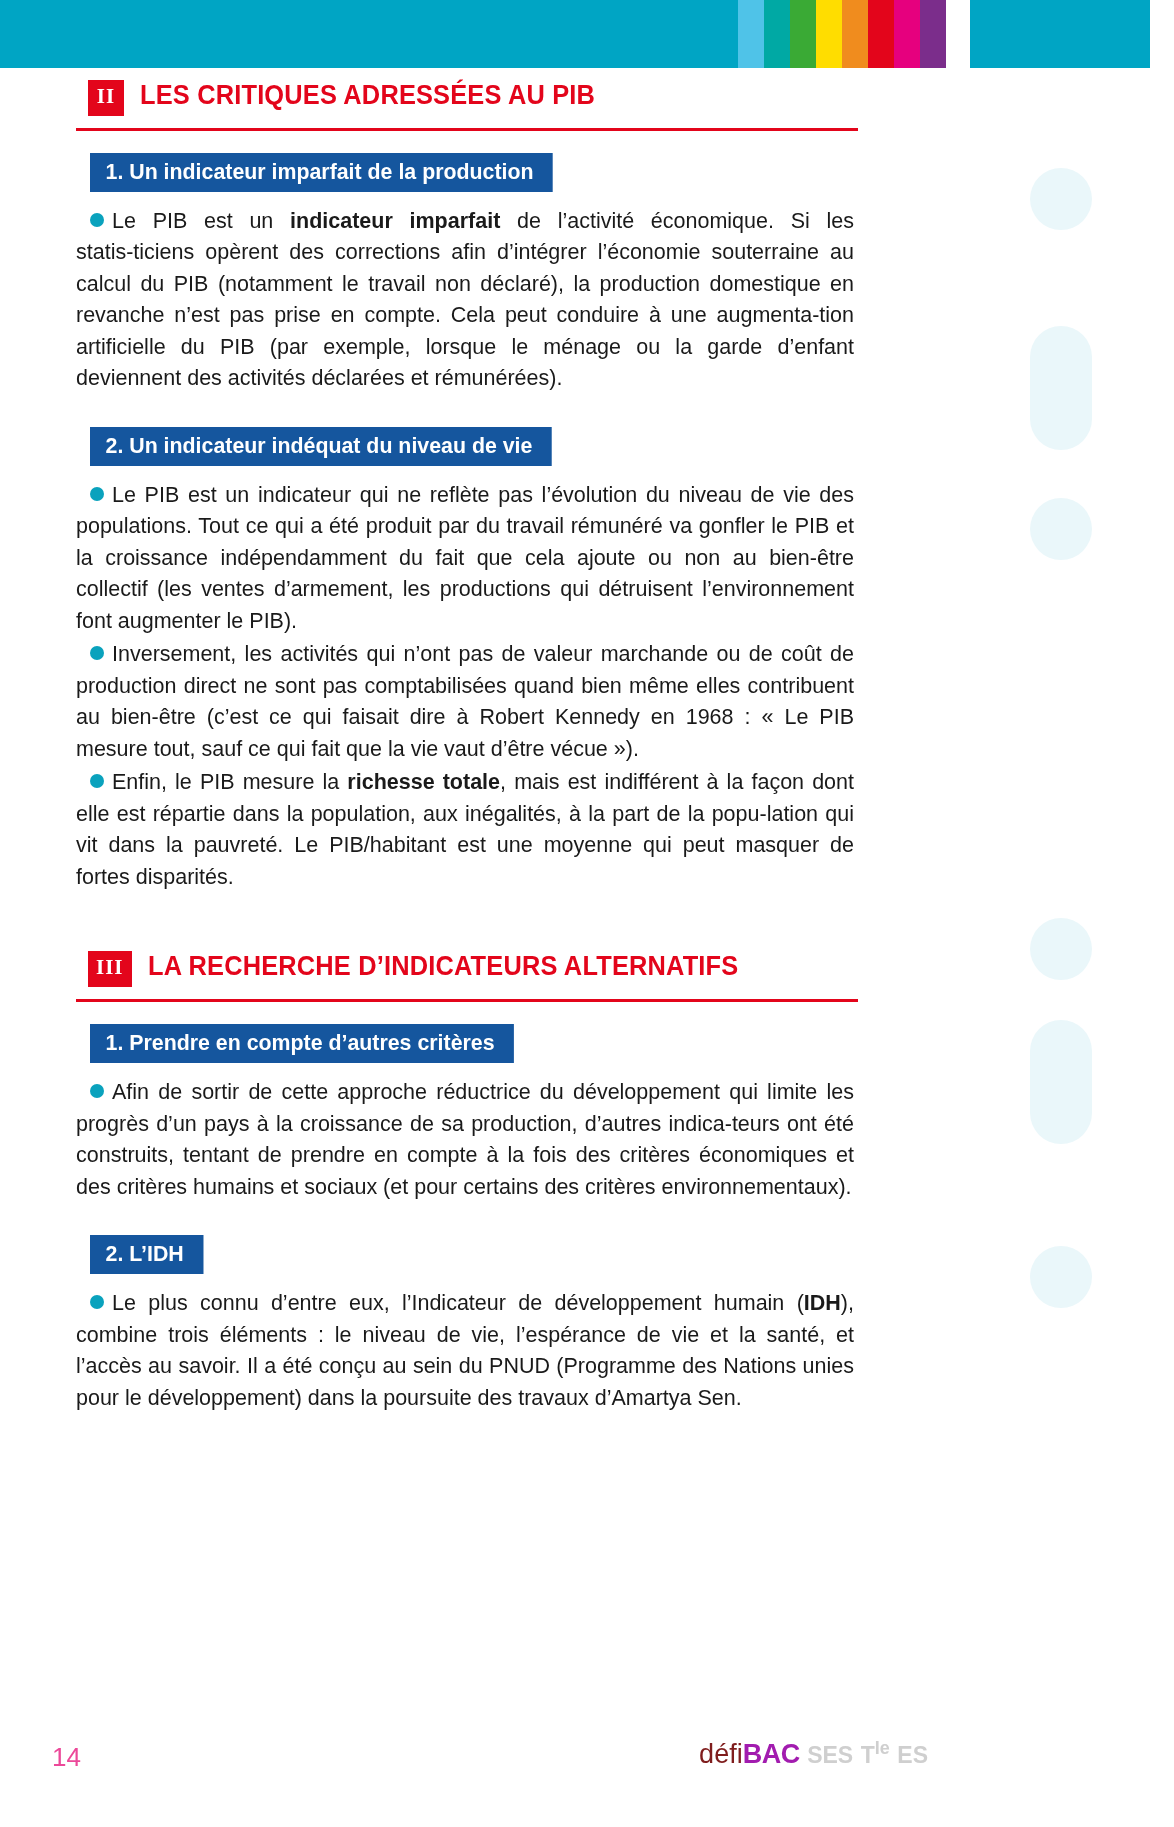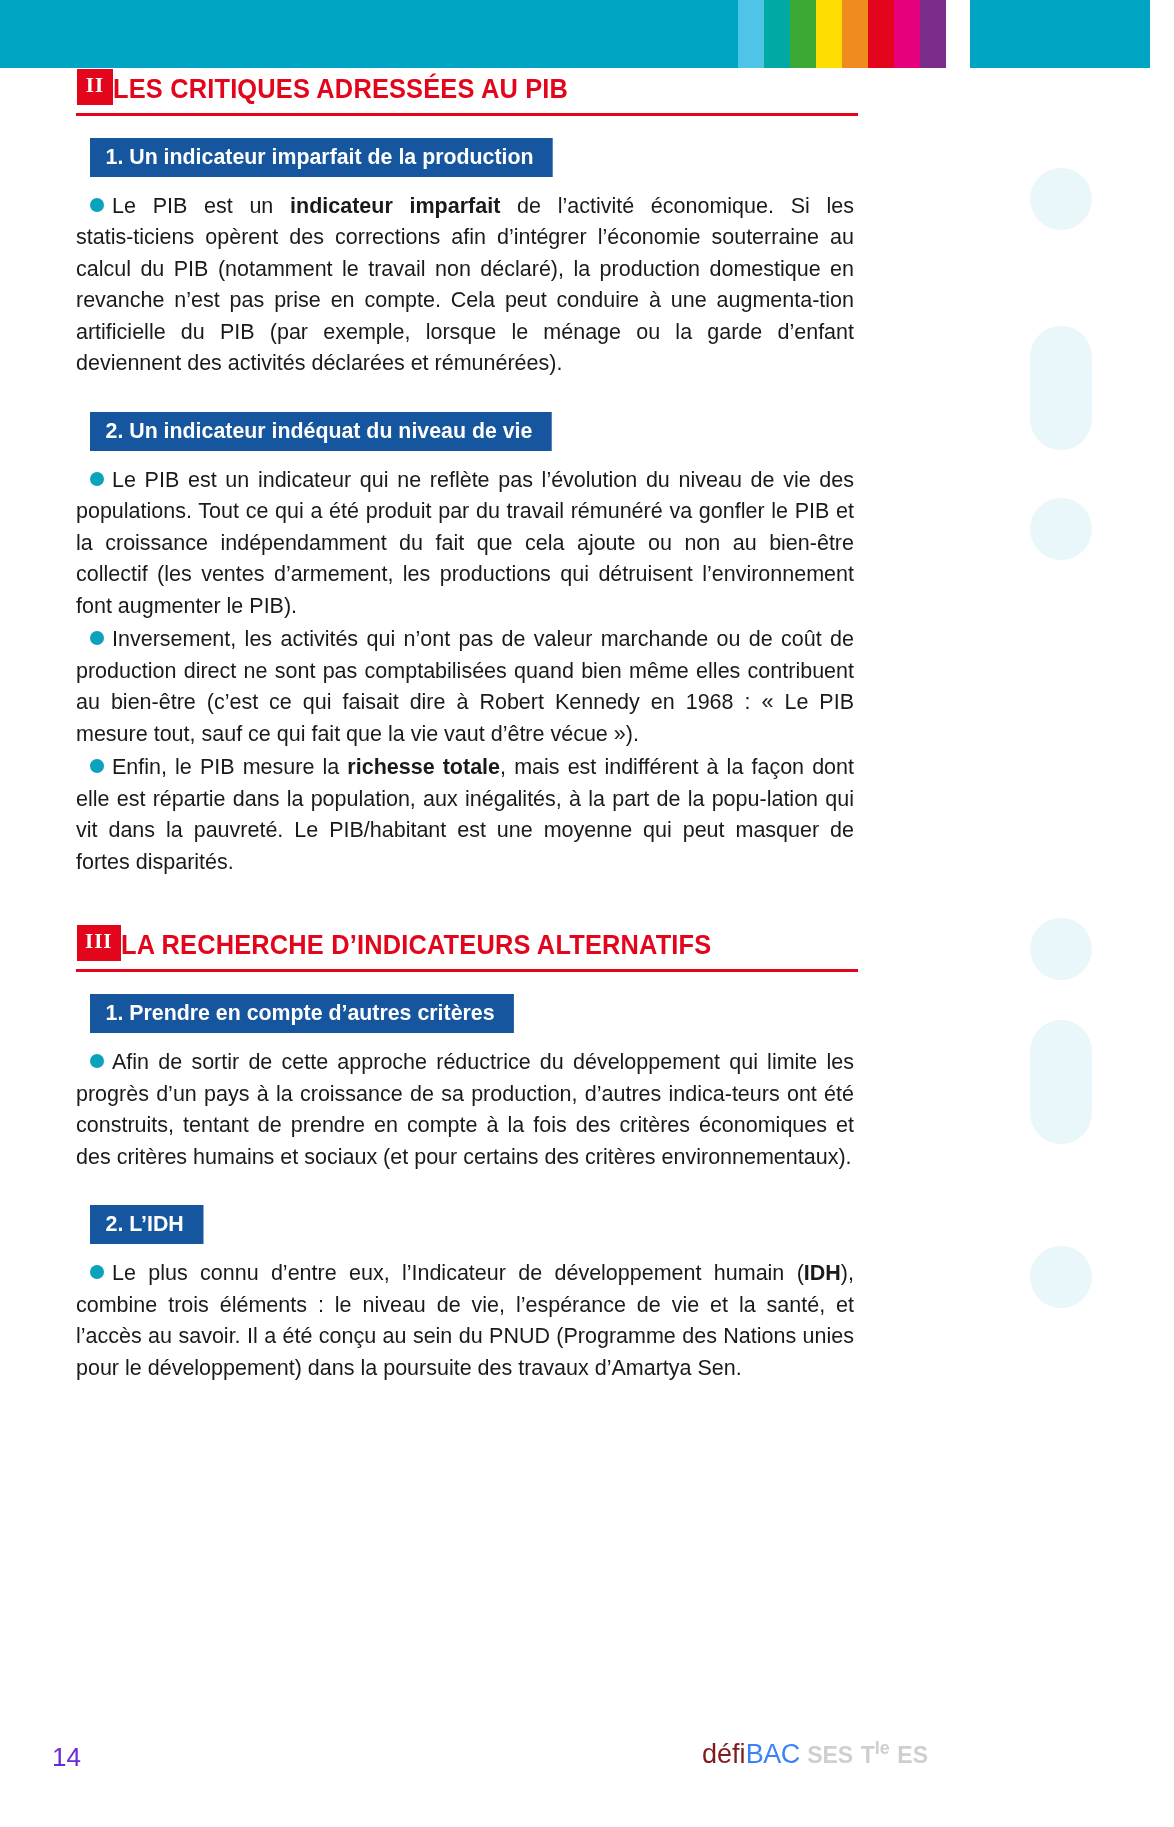--- a/index.html
+++ b/index.html
@@ -63,22 +63,23 @@
     position: absolute;
     left: 76px;
     top: 0;
     width: 782px;
     z-index: 2;
   }
 
   
   .roman-head {
     display: flex;
-    align-items: flex-end;
-    margin: 1px;
+    align-items: flex-start;
+    gap: 16px;
+    margin: 12px;
   }
   .roman-badge {
     background: #e3051b;
     color: #ffffff;
     font-weight: bold;
     font-size: 21px;
     line-height: 1;
     padding: 6px 8px 7px 8px;
     letter-spacing: 1px;
     font-family: "Liberation Serif", serif;
@@ -149,33 +150,33 @@
     left: 0;
     top: 1640px;
     width: 1150px;
     height: 90px;
   }
   .page-num {
     position: absolute;
     left: 52px;
     top: 34px;
     font-size: 26px;
-    color: #6d28d9;
+    color: #ec4899;
     font-family: "Liberation Sans", sans-serif;
   }
   .brand {
     position: absolute;
     right: 222px;
     top: 30px;
     font-size: 27px;
     color: #d3d3d3;
     white-space: nowrap;
   }
   .brand .defi { font-weight: normal; color: #7f1d1d; }
-  .brand .bac  { font-weight: normal; color: #3b82f6; letter-spacing: -0.5px; }
+  .brand .bac  { font-weight: bold; color: #a21caf; letter-spacing: -0.5px; }
   .brand .ses  { font-weight: bold; color: #cfcfcf; font-size: 23px; }
   .brand sup   { font-size: 18px; }
 </style>
 </head>
 <body>
 
 <div class="top-band">
   <div class="top-swatches" id="top-swatches">
       <div class="swatch" style="width: 26px; background: rgb(79, 195, 232);"></div>
       <div class="swatch" style="width: 26px; background: rgb(0, 169, 164);"></div>

